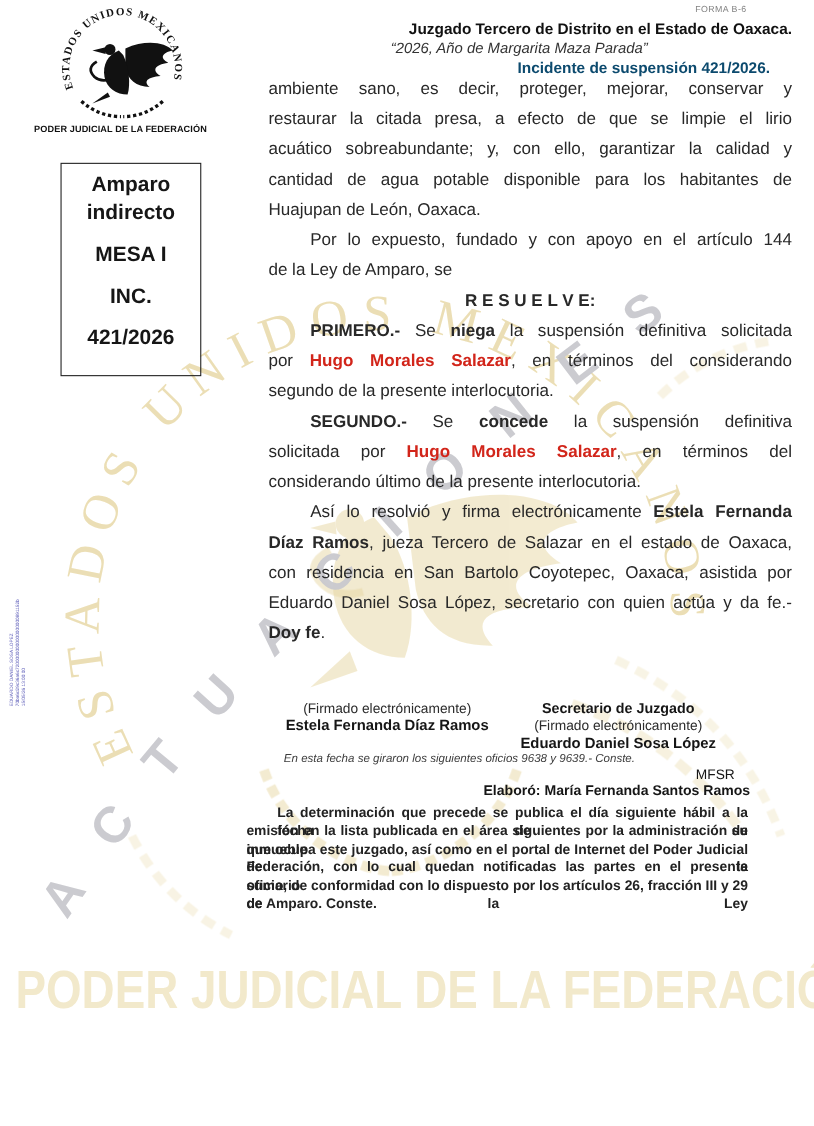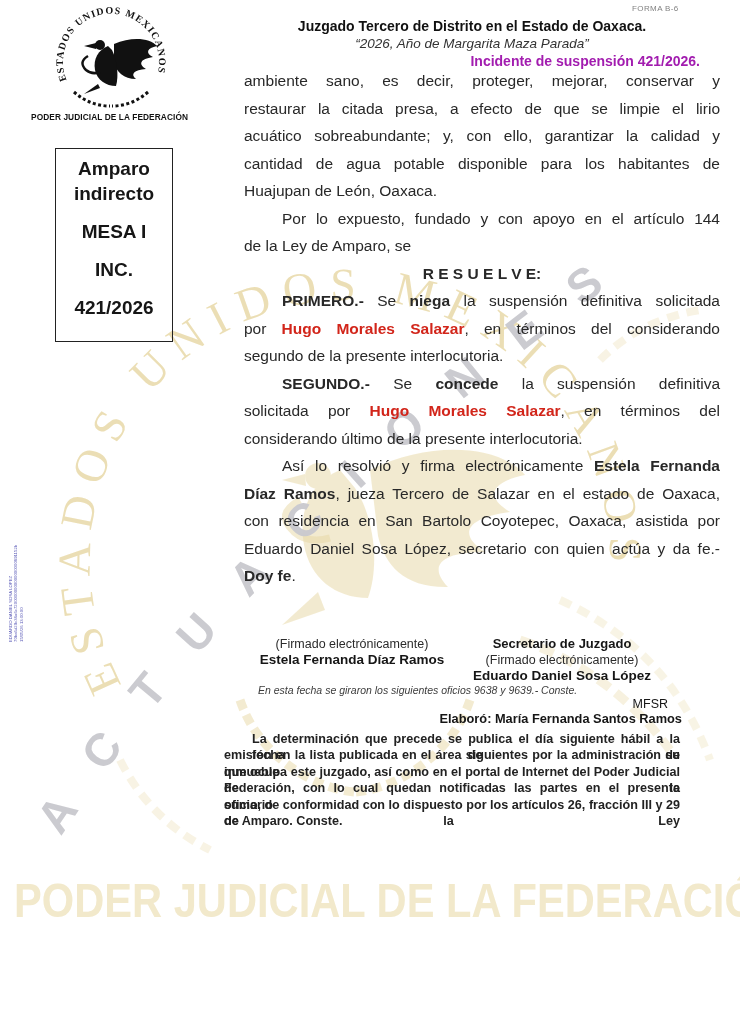--- a/index.html
+++ b/index.html
@@ -18,28 +18,28 @@
     white-space:nowrap;transform:scaleX(.85);transform-origin:left top;z-index:0;
     letter-spacing:0;
   }
 
   
   .layer{position:absolute;left:0;top:0;z-index:2;width:740px;height:1024px;}
 
   .form-code{left:632px;top:4px;font-size:8px;color:#828282;letter-spacing:.4px;}
 
   .hdr{left:224px;top:18px;width:496px;}
-  .hdr .court{font-size:14px;font-weight:bold;text-align:center;color:#111;}
+  .hdr .court{font-size:14px;font-weight:bold;text-align:right;color:#111;}
   .hdr .year{font-size:13.5px;font-style:italic;text-align:center;color:#333;margin-top:2px;}
-  .hdr .caseline{font-size:14px;font-weight:bold;text-align:right;padding-right:20px;color:#a21caf;margin-top:2px;}
+  .hdr .caseline{font-size:14px;font-weight:bold;text-align:right;padding-right:20px;color:#0c4a6e;margin-top:2px;}
 
   .logo-inst{left:31px;top:112px;width:168px;font-size:8.3px;font-weight:bold;color:#111;letter-spacing:.1px;}
 
   .case-box{
-    left:55px;top:148px;width:118px;height:194px;border:1.5px solid #222;
+    left:55px;top:148px;width:128px;height:194px;border:1.5px solid #222;
     text-align:center;font-weight:bold;font-size:19px;color:#161616;box-sizing:border-box;
   }
   .case-box .cb{line-height:25px;margin-top:13px;}
   .case-box .cb:first-child{margin-top:7px;}
 
   .bodytext{left:224px;top:67px;width:496px;font-size:15.5px;color:#282828;}
   .bodytext .line{height:27.5px;line-height:27.5px;text-align:justify;text-align-last:justify;white-space:nowrap0;margin-left:20px;}
   .bodytext .line.end{text-align-last:left;}
   .bodytext .line.center{text-align:center;text-align-last:center;}
 

